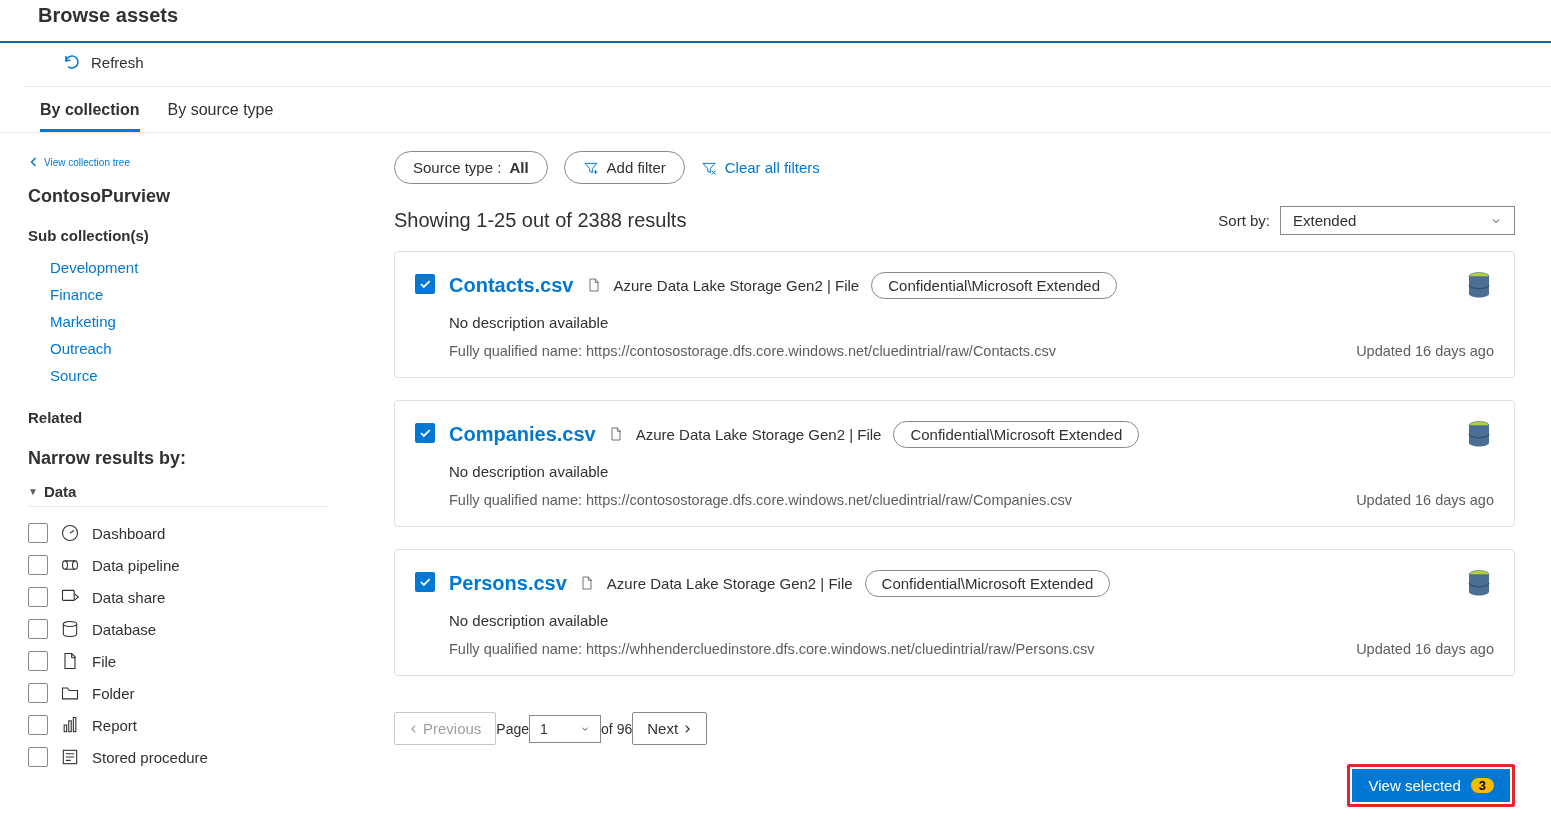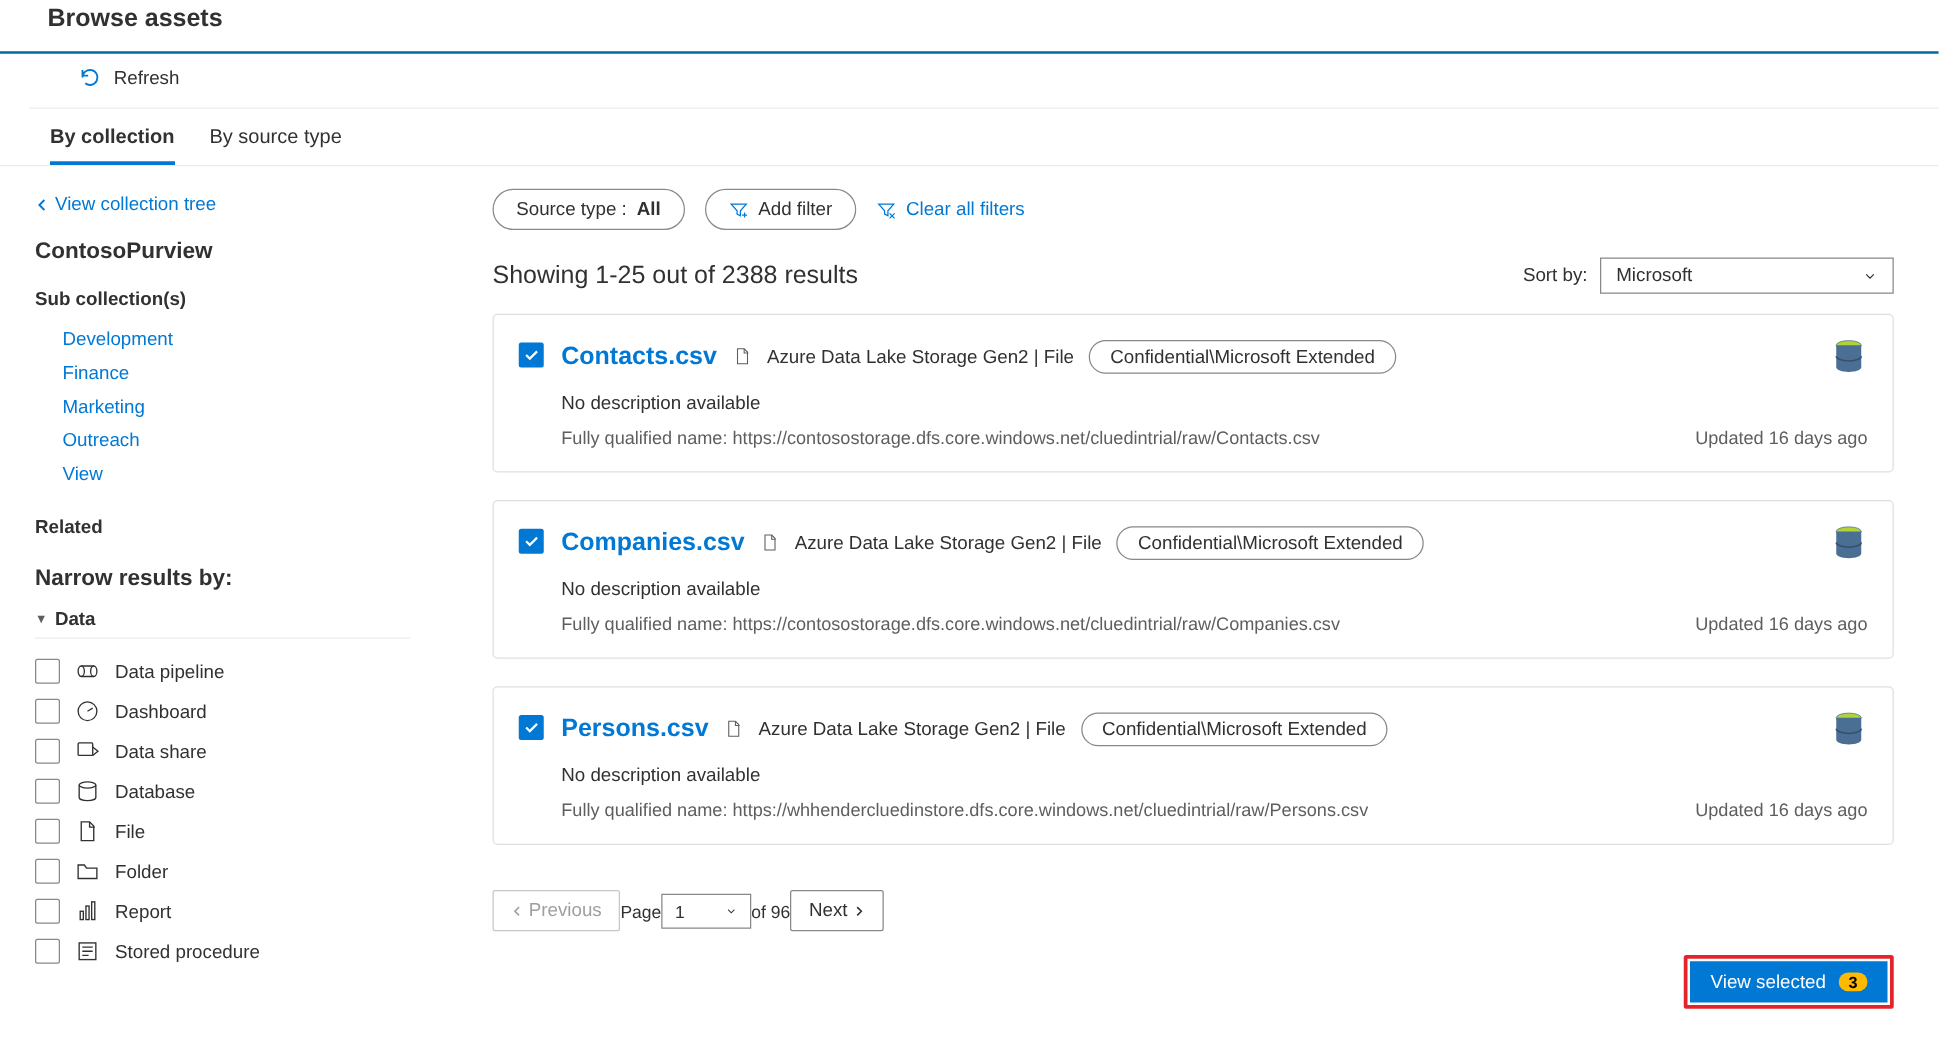--- a/index.html
+++ b/index.html
@@ -56,21 +56,21 @@
     display: flex;
     height: calc(830px - 48px - 44px - 50px);
   }
   .sidebar {
     width: 358px;
     padding: 22px 30px 0 28px;
     overflow-y: auto;
   }
   .view-tree {
     color: #0078d4;
-    font-size: 15px;
+    font-size: 10px;
     cursor: pointer;
     display: inline-flex;
     align-items: center;
     gap: 4px;
     margin-bottom: 18px;
   }
   .collection-name {
     font-size: 18px;
     font-weight: 600;
     margin-bottom: 20px;
@@ -324,49 +324,49 @@
         </svg>
       <span>View collection tree</span>
     </div>
     <div class="collection-name">ContosoPurview</div>
     <div class="section-heading">Sub collection(s)</div>
     <div class="subcollections">
       <div class="item">Development</div>
       <div class="item">Finance</div>
       <div class="item">Marketing</div>
       <div class="item">Outreach</div>
-      <div class="item">View</div>
+      <div class="item">Source</div>
     </div>
     <div class="section-heading">Related</div>
     <div class="narrow-heading">Narrow results by:</div>
     <div class="facet-group-label">
       <span class="caret">▼</span>
       <span>Data</span>
     </div>
     
     <div class="facet-item">
       <div class="facet-checkbox"></div>
       <span class="facet-icon">
           <svg viewBox="0 0 24 24">
+            <circle cx="12" cy="12" r="9"></circle>
+            <path d="M12 12l5-3"></path>
+          </svg>
+        </span>
+      <span>Dashboard</span>
+    </div>
+    <div class="facet-item">
+      <div class="facet-checkbox"></div>
+      <span class="facet-icon">
+          <svg viewBox="0 0 24 24">
             <ellipse cx="6" cy="12" rx="3" ry="5"></ellipse>
             <ellipse cx="18" cy="12" rx="3" ry="5"></ellipse>
             <path d="M6 7h12M6 17h12"></path>
           </svg>
         </span>
       <span>Data pipeline</span>
-    </div>
-    <div class="facet-item">
-      <div class="facet-checkbox"></div>
-      <span class="facet-icon">
-          <svg viewBox="0 0 24 24">
-            <circle cx="12" cy="12" r="9"></circle>
-            <path d="M12 12l5-3"></path>
-          </svg>
-        </span>
-      <span>Dashboard</span>
     </div>
     <div class="facet-item">
       <div class="facet-checkbox"></div>
       <span class="facet-icon">
           <svg viewBox="0 0 24 24">
             <rect x="3" y="4" width="14" height="12" rx="1"></rect>
             <path d="M17 8l5 4-5 4"></path>
           </svg>
         </span>
       <span>Data share</span>
@@ -443,21 +443,21 @@
           </svg>
         <span>Clear all filters</span>
       </div>
     </div>
 
     <div class="result-header">
       <div class="result-count">Showing 1-25 out of 2388 results</div>
       <div class="sort-wrap">
         <span>Sort by:</span>
         <div class="sort-select">
-          <span>Microsoft</span>
+          <span>Extended</span>
           <svg width="12" height="12" viewBox="0 0 24 24" stroke="#323130" stroke-width="2" fill="none">
               <path d="M6 9l6 6 6-6"></path>
             </svg>
         </div>
       </div>
     </div>
 
     <div id="results-list">
         <div class="result-card">
     <div class="result-check">

